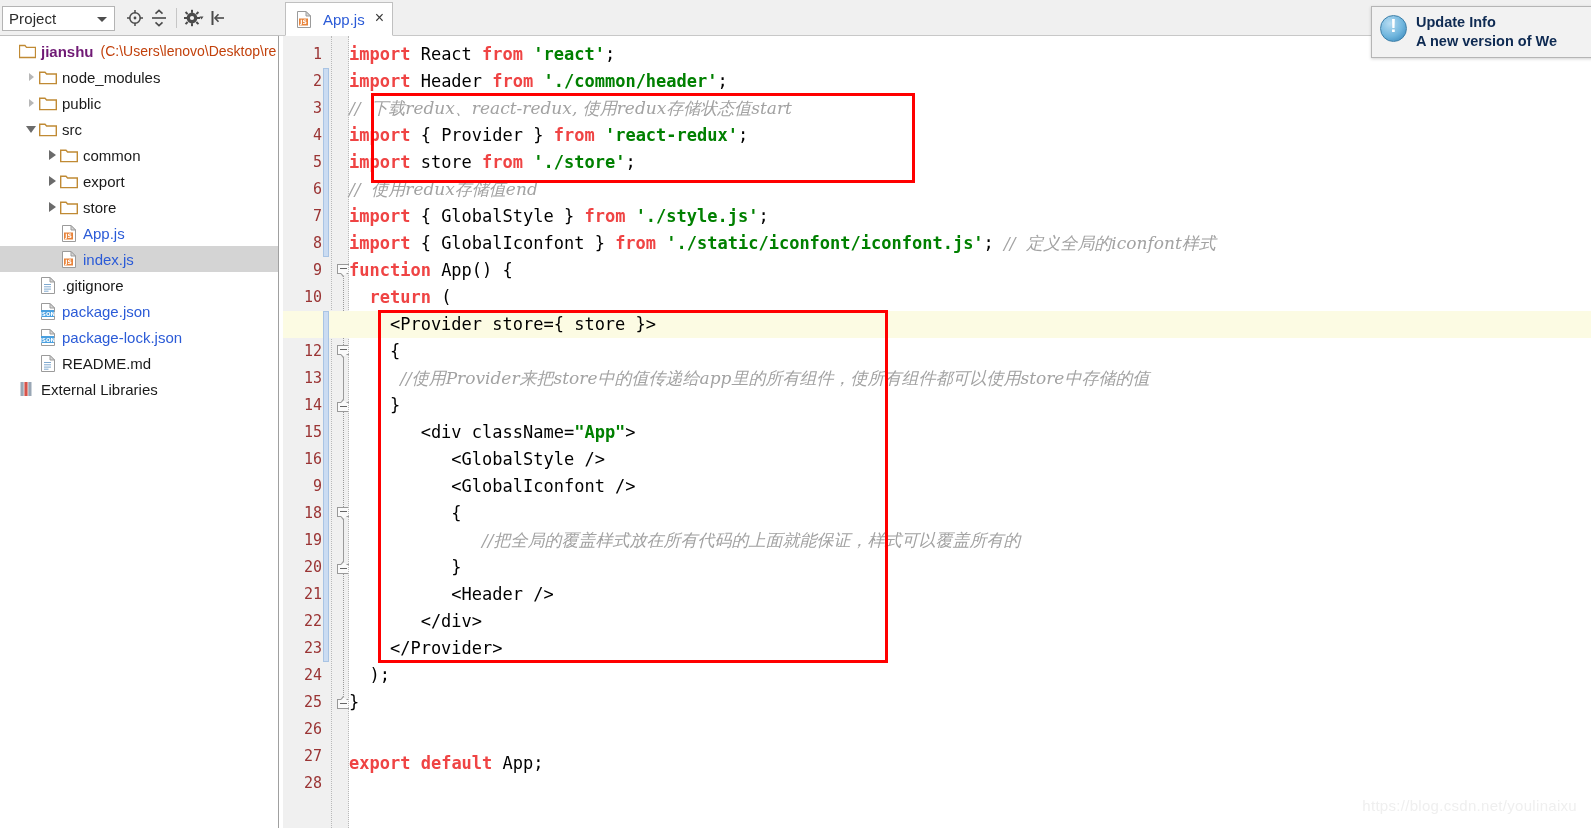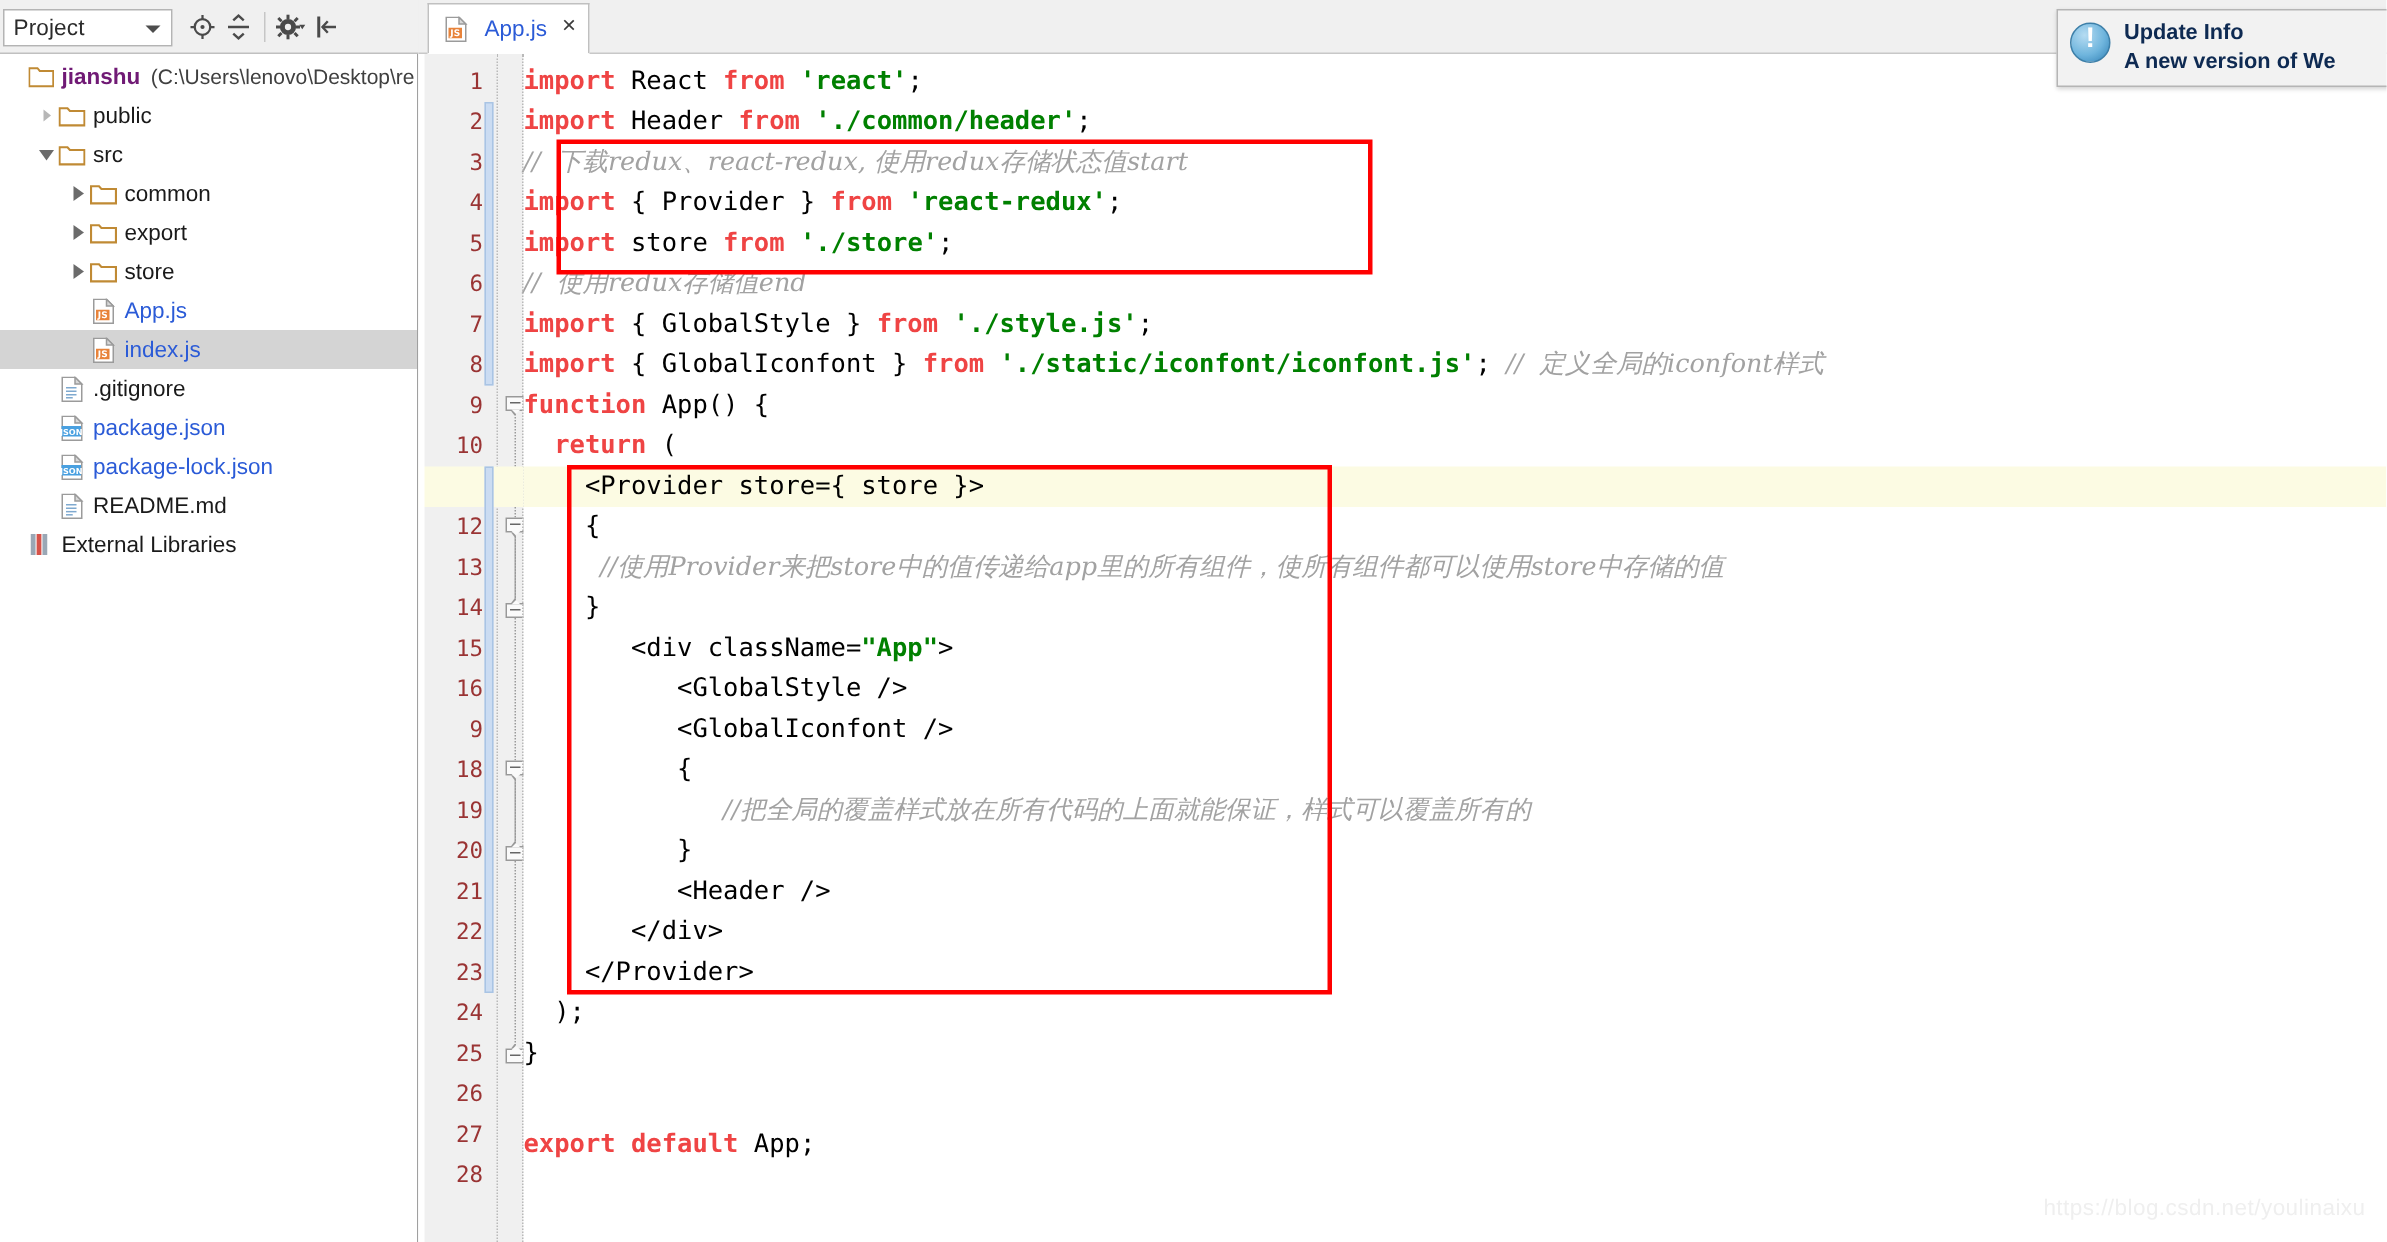--- a/index.html
+++ b/index.html
@@ -94,21 +94,21 @@
     border-left: 5px solid transparent;
     border-right: 5px solid transparent;
     border-top: 7px solid #6b6b6b;
     border-bottom: 0;
   }
   .ico { flex: 0 0 20px; width: 20px; height: 20px; margin-right: 4px;
          display: flex; align-items: center; justify-content: center; }
   .ico svg { display: block; }
   .tlabel { font-size: 15px; }
   .tlabel.bold { font-weight: bold; color: #701a75; }
-  .tpath { font-size: 14px; color: #404040; margin-left: 7px; }
+  .tpath { font-size: 14px; color: #c2410c; margin-left: 7px; }
   .blue { color: #2b5bd7; }
   .orange { color: #d8553a; }
   .dk { color: #1a1a1a; }
 
   
   #editor-area {
     position: absolute; left: 279px; top: 0;
     width: 1312px; height: 828px;
     background: #ffffff;
   }
@@ -366,20 +366,32 @@
         <div class="trow">
           <span class="tw" style="width: 3px;"></span>
           <span class="arrow none"></span>
           <span class="ico">
             <svg width="17" height="15" viewBox="0 0 17 15">
               <path d="M0.5 1.5 H6 L7.5 3.3 H16.5 V13.5 H0.5 Z" fill="#ffffff" stroke="#c08a34" stroke-width="1.3"></path>
             </svg>
           </span>
           <span class="tlabel dk bold">jianshu</span>
           <span class="tpath">(C:\Users\lenovo\Desktop\re</span>
+        </div>
+        <div class="trow">
+          <span class="tw" style="width: 24px;"></span>
+          <span class="arrow">
+            <i style="border-left-color: rgb(183, 183, 183); border-left-width: 5px; border-top-width: 4px; border-bottom-width: 4px;"></i>
+          </span>
+          <span class="ico">
+            <svg width="18" height="15" viewBox="0 0 18 15">
+              <path d="M0.7 2.2 H6 L7.6 4 H17.3 V13.6 H0.7 Z" fill="#ffffff" stroke="#c08a34" stroke-width="1.4"></path>
+            </svg>
+          </span>
+          <span class="tlabel dk">node_modules</span>
         </div>
         <div class="trow">
           <span class="tw" style="width: 24px;"></span>
           <span class="arrow">
             <i style="border-left-color: rgb(183, 183, 183); border-left-width: 5px; border-top-width: 4px; border-bottom-width: 4px;"></i>
           </span>
           <span class="ico">
             <svg width="18" height="15" viewBox="0 0 18 15">
               <path d="M0.7 2.2 H6 L7.6 4 H17.3 V13.6 H0.7 Z" fill="#ffffff" stroke="#c08a34" stroke-width="1.4"></path>
             </svg>

